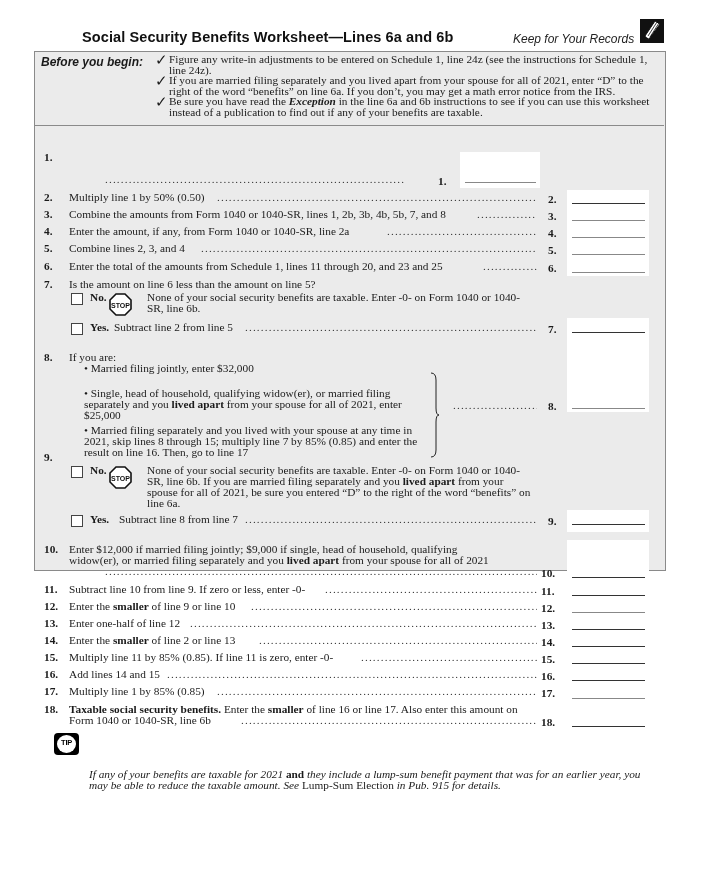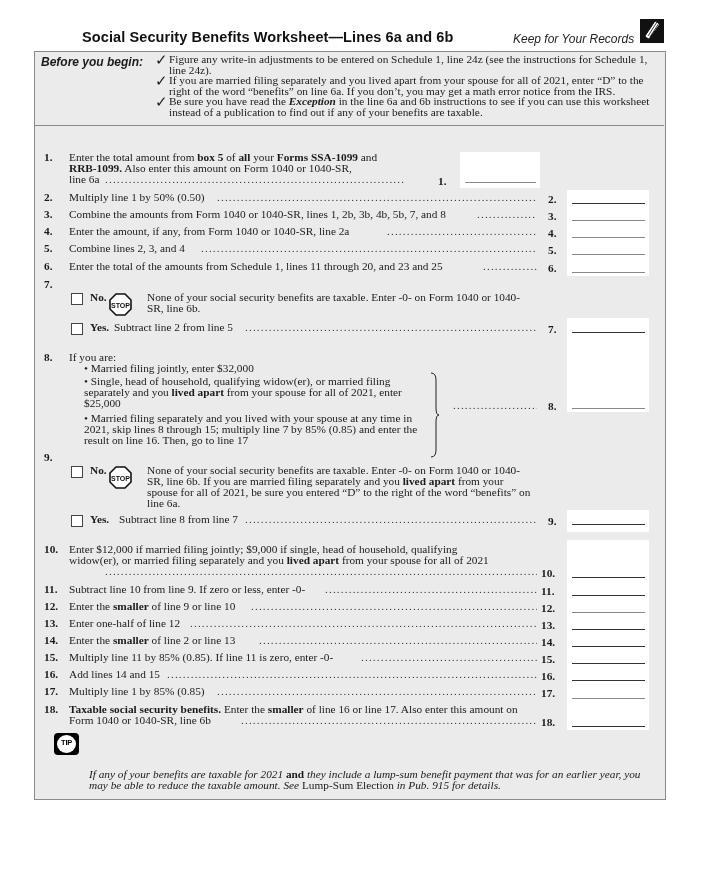--- a/index.html
+++ b/index.html
@@ -5,21 +5,21 @@
   html, body { margin:0; padding:0; background:#ffffff; }
   body { width:717px; height:869px; position:relative; overflow:hidden;
          font-family:"Liberation Serif", serif; color:#1a1a1a; }
   .title { position:absolute; left:34px; top:29px; font-family:"Liberation Sans", sans-serif;
            font-weight:bold; font-size:14.5px; color:#111; letter-spacing:0.1px;margin-left:48px; }
   .keep { position:absolute; left:513px; top:32px; font-family:"Liberation Sans", sans-serif;
           font-style:italic; font-size:12px; color:#222; }
   .pencil { position:absolute; left:640px; top:19px; width:24px; height:24px; background:#111; }
   .pencil svg { display:block; }
 
-  .frame { position:absolute; left:34px; top:51px; width:632px; height:749px;
+  .frame { position:absolute; left:34px; top:51px; width:632px; height:520px;
            border:1.5px solid #8a8a8a; background:#ebebeb; box-sizing:border-box; }
   .byb { position:absolute; left:0; top:0; width:629px; height:73px; border-bottom:1.5px solid #8a8a8a;
          background:#ebebeb; }
   .byb-label { position:absolute; left:6px; top:3px; font-family:"Liberation Sans", sans-serif;
                font-weight:bold; font-style:italic; font-size:12px; }
   .byb-items { position:absolute; left:120px; top:2px; width:512px; font-size:11.3px; line-height:10.5px; }
   .byb-item { position:relative; padding-left:14px; }
   .check { position:absolute; left:0; top:0; font-size:15px; line-height:12px; }
 
   .row { position:absolute; left:0; width:629px; font-size:11.3px; line-height:11px; }
@@ -66,25 +66,20 @@
       </div>
       <div class="byb-item">
         <span class="check">✓</span>
         <span>Be sure you have read the </span><b><i>Exception</i></b><span> in the line 6a and 6b instructions to see if you can use this worksheet instead of a publication to find out if any of your benefits are taxable.</span>
       </div>
     </div>
   </div>
 
   <div class="row" style="top:100px;height:40px;">
     <span class="num">1.</span>
-    <div class="txt" style="width:360px;">
-      <span>Enter the total amount from </span><b>box 5</b><span> of </span><b>all</b><span> your </span><b>Forms SSA-1099</b><span> and</span><br>
-      <b>RRB-1099.</b><span> Also enter this amount on Form 1040 or 1040-SR,</span><br>
-      <span>line 6a</span>
-    </div>
     <div class="lead" style="left:70px;top:22px;width:325px;">............................................................................</div>
     <span class="ref" style="left:403px;top:24px;">1.</span>
   </div>
   <div class="box" style="left:425px;top:100px;width:80px;height:36px;">
       <div class="ul grey"></div>
     </div>
 
   <div class="row" style="top:140px;">
     <span class="num">2.</span>
     <span class="txt">Multiply line 1 by 50% (0.50)</span>
@@ -128,20 +123,21 @@
     <div class="box" style="left:0;top:51px;width:82px;height:17px;">
         <div class="ul grey" style="bottom:3px"></div>
       </div>
     <div class="box" style="left:0;top:68px;width:82px;height:18px;">
         <div class="ul grey" style="bottom:3px"></div>
       </div>
   </div>
 
   <div class="row" style="top:227px;height:60px;">
     <span class="num">7.</span>
+    <span class="txt">Is the amount on line 6 less than the amount on line 5?</span>
     <div class="cb" style="left:36px;top:14px;"></div>
     <b style="position:absolute;left:55px;top:13px;">No.</b>
     <svg class="stop" style="left:74px;top:14px;" viewBox="0 0 23 23">
       <polygon points="7,1 16,1 22,7 22,16 16,22 7,22 1,16 1,7" fill="#fff" stroke="#111" stroke-width="1.6"></polygon>
       <text x="11.5" y="14.5" font-size="7" font-weight="bold" text-anchor="middle" font-family="Liberation Sans, sans-serif" fill="#111">STOP</text>
     </svg>
     <div style="position:absolute;left:112px;top:13px;width:380px;">None of your social security benefits are taxable. Enter -0- on Form 1040 or 1040-SR, line 6b.</div>
     <div class="cb" style="left:36px;top:44px;"></div>
     <b style="position:absolute;left:55px;top:43px;">Yes.</b>
     <span style="position:absolute;left:79px;top:43px;">Subtract line 2 from line 5</span>
@@ -150,21 +146,21 @@
   </div>
   <div class="box" style="left:532px;top:266px;width:82px;height:22px;">
       <div class="ul" style="bottom:7px"></div>
     </div>
 
   <div class="row" style="top:300px;height:100px;">
     <span class="num">8.</span>
     <span class="txt">If you are:</span>
     <div style="position:absolute;left:49px;top:11px;width:350px;">
       <div>• <span>Married filing jointly, enter $32,000</span></div>
-      <div style="margin-top:2px;margin-left:-12px;padding-left:12px;">• <span>Single, head of household, qualifying widow(er), or married filing separately and you </span><b>lived apart</b><span> from your spouse for all of 2021, enter $25,000</span></div>
+      <div style="margin-top:14px;margin-left:-12px;padding-left:12px;">• <span>Single, head of household, qualifying widow(er), or married filing separately and you </span><b>lived apart</b><span> from your spouse for all of 2021, enter $25,000</span></div>
       <div style="margin-top:4px;margin-left:-12px;padding-left:12px;">• <span>Married filing separately and you lived with your spouse at any time in 2021, skip lines 8 through 15; multiply line 7 by 85% (0.85) and enter the result on line 16. Then, go to line 17</span></div>
     </div>
     <svg class="brace" style="left:395px;top:20px;" width="10" height="86" viewBox="0 0 10 86">
       <path d="M1 1 Q6 1 6 8 L6 36 Q6 43 9 43 Q6 43 6 50 L6 78 Q6 85 1 85" fill="none" stroke="#222" stroke-width="1"></path>
     </svg>
     <div class="lead" style="left:418px;top:48px;width:84px;">........................</div>
     <span class="ref" style="left:513px;top:49px;">8.</span>
   </div>
   <div class="box" style="left:532px;top:288px;width:82px;height:72px;">
       <div class="ul grey" style="bottom:3px"></div>

